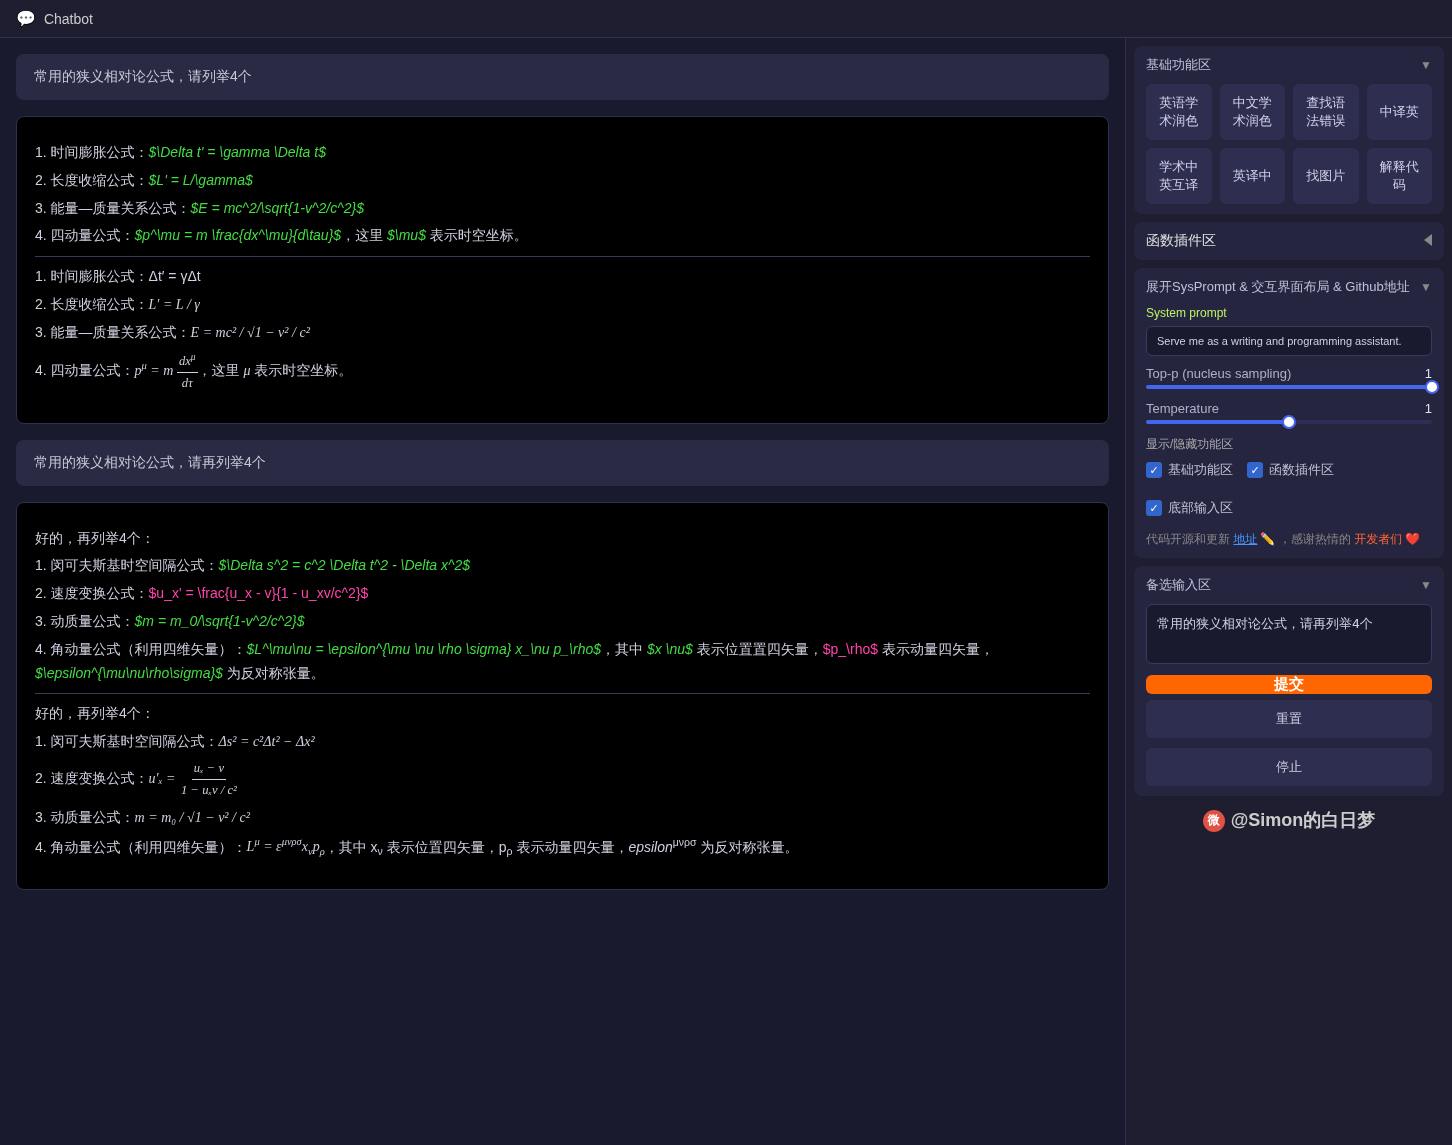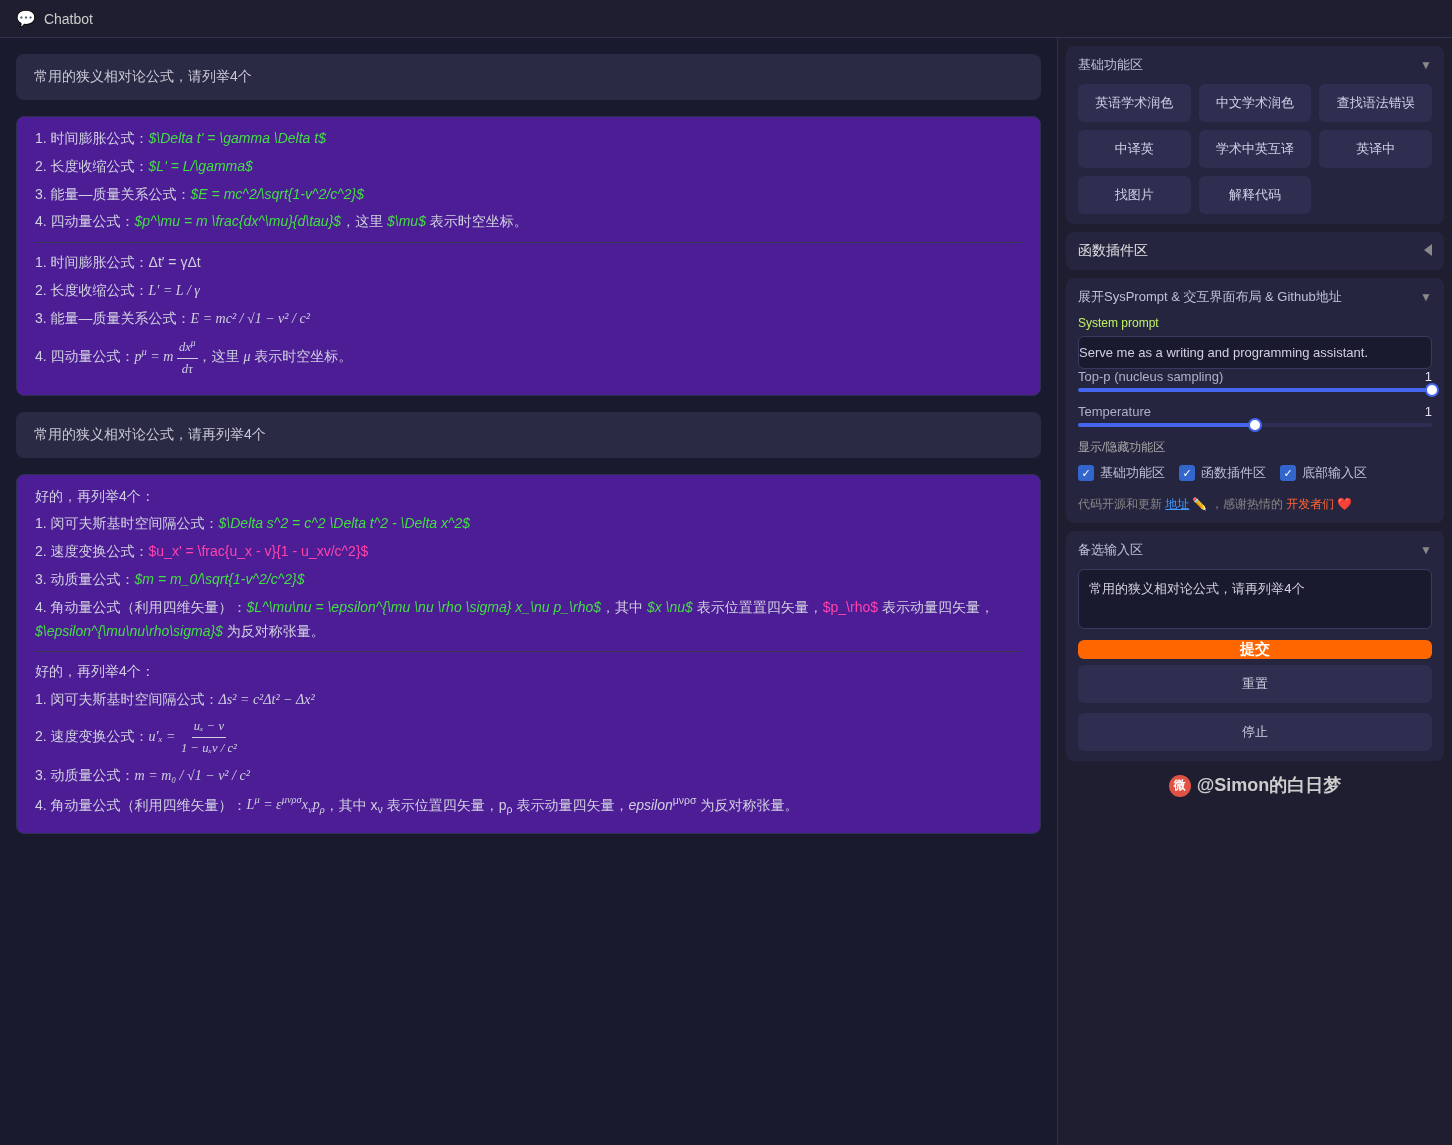--- a/index.html
+++ b/index.html
@@ -43,40 +43,40 @@
     }
     .user-message {
       background: #2a2a45;
       border-radius: 8px;
       padding: 14px 18px;
       color: #c8c8d8;
       font-size: 14px;
       max-width: 100%;
     }
     .assistant-message {
-      background: #4c1d95;
+      background: #000000;
       border: 1px solid #2e3050;
       border-radius: 8px;
-      padding: 10px 18px;
+      padding: 24px 18px;
       font-size: 14px;
       color: #d0d0e0;
       line-height: 1.7;
     }
     .formula-green { color: #44dd44; font-style: italic; }
     .formula-pink { color: #ff44aa; }
     .divider-line {
       border: none;
       border-top: 1px solid #3a3a55;
       margin: 8px 0;
     }
     sup { font-size: 0.75em; }
     sub { font-size: 0.75em; }
     
     .right-panel {
-      width: 395px;
+      width: 327px;
       background: #1e1e30;
       border-left: 1px solid #2e2e50;
       display: flex;
       flex-direction: column;
       overflow-y: auto;
       padding: 8px;
       gap: 8px;
     }
     .panel-section {
       background: #252540;
@@ -88,21 +88,21 @@
       justify-content: space-between;
       align-items: center;
       font-size: 13px;
       color: #c0c0d8;
       margin-bottom: 10px;
     }
     .section-header-title { font-weight: 500; }
     .chevron { color: #888; cursor: pointer; font-size: 12px; }
     .button-grid {
       display: grid;
-      grid-template-columns: 1fr 1fr 1fr;
+      grid-template-columns: 1fr 1fr 1fr 1fr;
       gap: 8px;
     }
     .func-btn {
       background: #2e2e50;
       border: none;
       border-radius: 6px;
       padding: 10px 8px;
       color: #d0d0e8;
       cursor: pointer;
       font-size: 13px;
@@ -124,23 +124,24 @@
     
     .sys-prompt-label {
       font-size: 12px;
       color: #bef264;
       margin-bottom: 6px;
     }
     .sys-prompt-box {
       background: #1a1a2e;
       border: 1px solid #3a3a60;
       border-radius: 6px;
-      padding: 8px 0;
-      font-size: 13px;
+      padding: 8px 10px;
+      font-size: 11px;
       color: #d0d0e0;
+      margin-bottom: 10px;
     }
     .param-row {
       display: flex;
       justify-content: space-between;
       align-items: center;
       margin-bottom: 4px;
       font-size: 13px;
       color: #b0b0c8;
       gap: 48px;
     }

